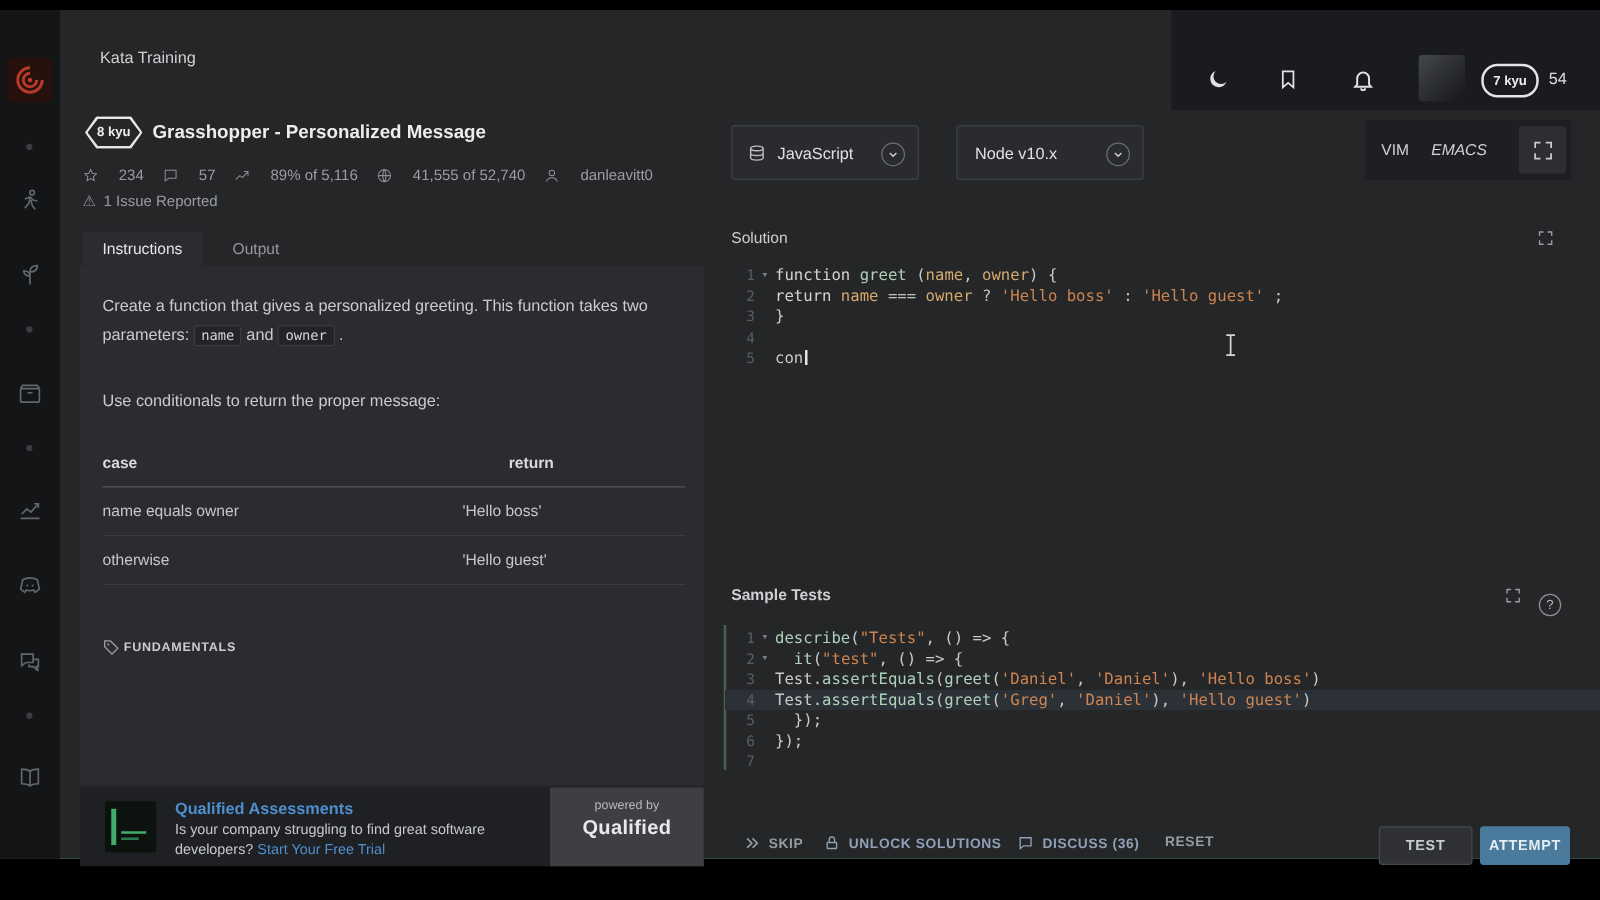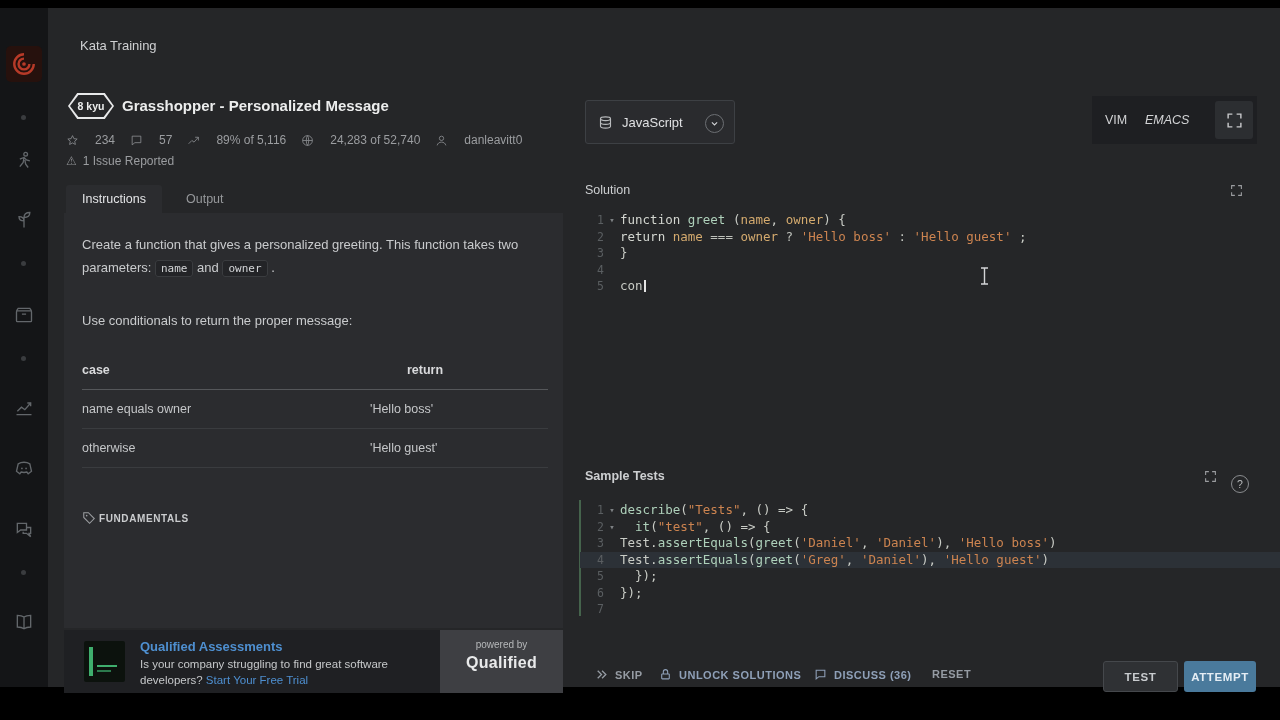--- a/index.html
+++ b/index.html
@@ -168,20 +168,41 @@
       <div class="side-dot" style="top:562px;"></div>
       <div class="side-ico" style="top:602px;">
         <svg width="20" height="20" viewBox="0 0 24 24">
           <path d="M12 6c-2-1.5-5-2-8-2v14c3 0 6 .5 8 2 2-1.5 5-2 8-2V4c-3 0-6 .5-8 2zM12 6v14"></path>
         </svg>
       </div>
     </div>
 
     <div class="topbar-title">Kata Training</div>
 
+    <div class="topright">
+      <div class="top-ico" style="left:25px;">
+        <svg width="19" height="19" viewBox="0 0 24 24">
+          <path d="M20.5 14.5A8.5 8.5 0 1 1 9.5 3.5a7 7 0 0 0 11 11z" fill="#dfe1e3"></path>
+        </svg>
+      </div>
+      <div class="top-ico" style="left:81px;">
+        <svg width="17" height="19" viewBox="0 0 24 24">
+          <path d="M6 3h12v18l-6-5-6 5z" fill="none" stroke="#dfe1e3" stroke-width="2"></path>
+        </svg>
+      </div>
+      <div class="top-ico" style="left:141px;">
+        <svg width="19" height="19" viewBox="0 0 24 24">
+          <path d="M6 17v-6a6 6 0 0 1 12 0v6l2 2.5H4z" fill="none" stroke="#dfe1e3" stroke-width="2"></path>
+          <path d="M10 21a2 2 0 0 0 4 0" fill="none" stroke="#dfe1e3" stroke-width="2"></path>
+        </svg>
+      </div>
+      <div class="avatar"></div>
+      <div class="rank-pill">7 kyu</div>
+      <div class="honor">54</div>
+    </div>
 
     <div class="kyu-badge">
       <div class="kyu-badge-inner">8 kyu</div>
     </div>
     <div class="kata-title">Grasshopper - Personalized Message</div>
 
     <div class="stats">
       <span class="stat">
         <svg width="13" height="13" viewBox="0 0 24 24">
           <path d="M12 3l2.6 5.6 6 .7-4.5 4.1 1.2 5.9L12 16.4 6.7 19.3l1.2-5.9L3.4 9.3l6-.7z"></path>
@@ -198,21 +219,21 @@
         <svg width="13" height="13" viewBox="0 0 24 24">
           <path d="M3 18l6-6 4 3 8-9M15 6h6v6"></path>
         </svg>
         <span>89% of 5,116</span>
       </span>
       <span class="stat">
         <svg width="13" height="13" viewBox="0 0 24 24">
           <circle cx="12" cy="12" r="9"></circle>
             <path d="M3 12h18M12 3c3 3 3 15 0 18-3-3-3-15 0-18z"></path>
         </svg>
-        <span>24,283 of 52,740</span>
+        <span>41,555 of 52,740</span>
       </span>
       <span class="stat">
         <svg width="13" height="13" viewBox="0 0 24 24">
           <circle cx="12" cy="8" r="4"></circle>
             <path d="M4 21c1-4 4-6 8-6s7 2 8 6"></path>
         </svg>
         <span>danleavitt0</span>
       </span>
     </div>
 
@@ -275,20 +296,28 @@
         <ellipse cx="12" cy="6" rx="8" ry="3"></ellipse>
           <path d="M4 6v6c0 1.7 3.6 3 8 3s8-1.3 8-3V6M4 12v6c0 1.7 3.6 3 8 3s8-1.3 8-3v-6"></path>
       </svg>
       <span class="dd-label">JavaScript</span>
       <span class="dd-chev">
         <svg width="9" height="9" viewBox="0 0 24 24">
             <path d="M5 9l7 7 7-7" stroke="#d0d2d4" stroke-width="3" fill="none"></path>
           </svg>
       </span>
     </div>
+    <div class="dropdown" style="left:765px;">
+      <span class="dd-label" style="margin-left:14px;">Node v10.x</span>
+      <span class="dd-chev">
+        <svg width="9" height="9" viewBox="0 0 24 24">
+            <path d="M5 9l7 7 7-7" stroke="#d0d2d4" stroke-width="3" fill="none"></path>
+          </svg>
+      </span>
+    </div>
 
     <div class="vim-panel">
       <div class="vim-btn" style="left:13px;">VIM</div>
       <div class="vim-btn" style="left:53px;font-style:italic;">EMACS</div>
       <div class="expand-btn">
         <svg width="17" height="17" viewBox="0 0 24 24" style="stroke:#c8c9cb;fill:none;stroke-width:2;">
           <path d="M9 3H3v6M15 3h6v6M9 21H3v-6M15 21h6v-6"></path>
         </svg>
       </div>
     </div>

